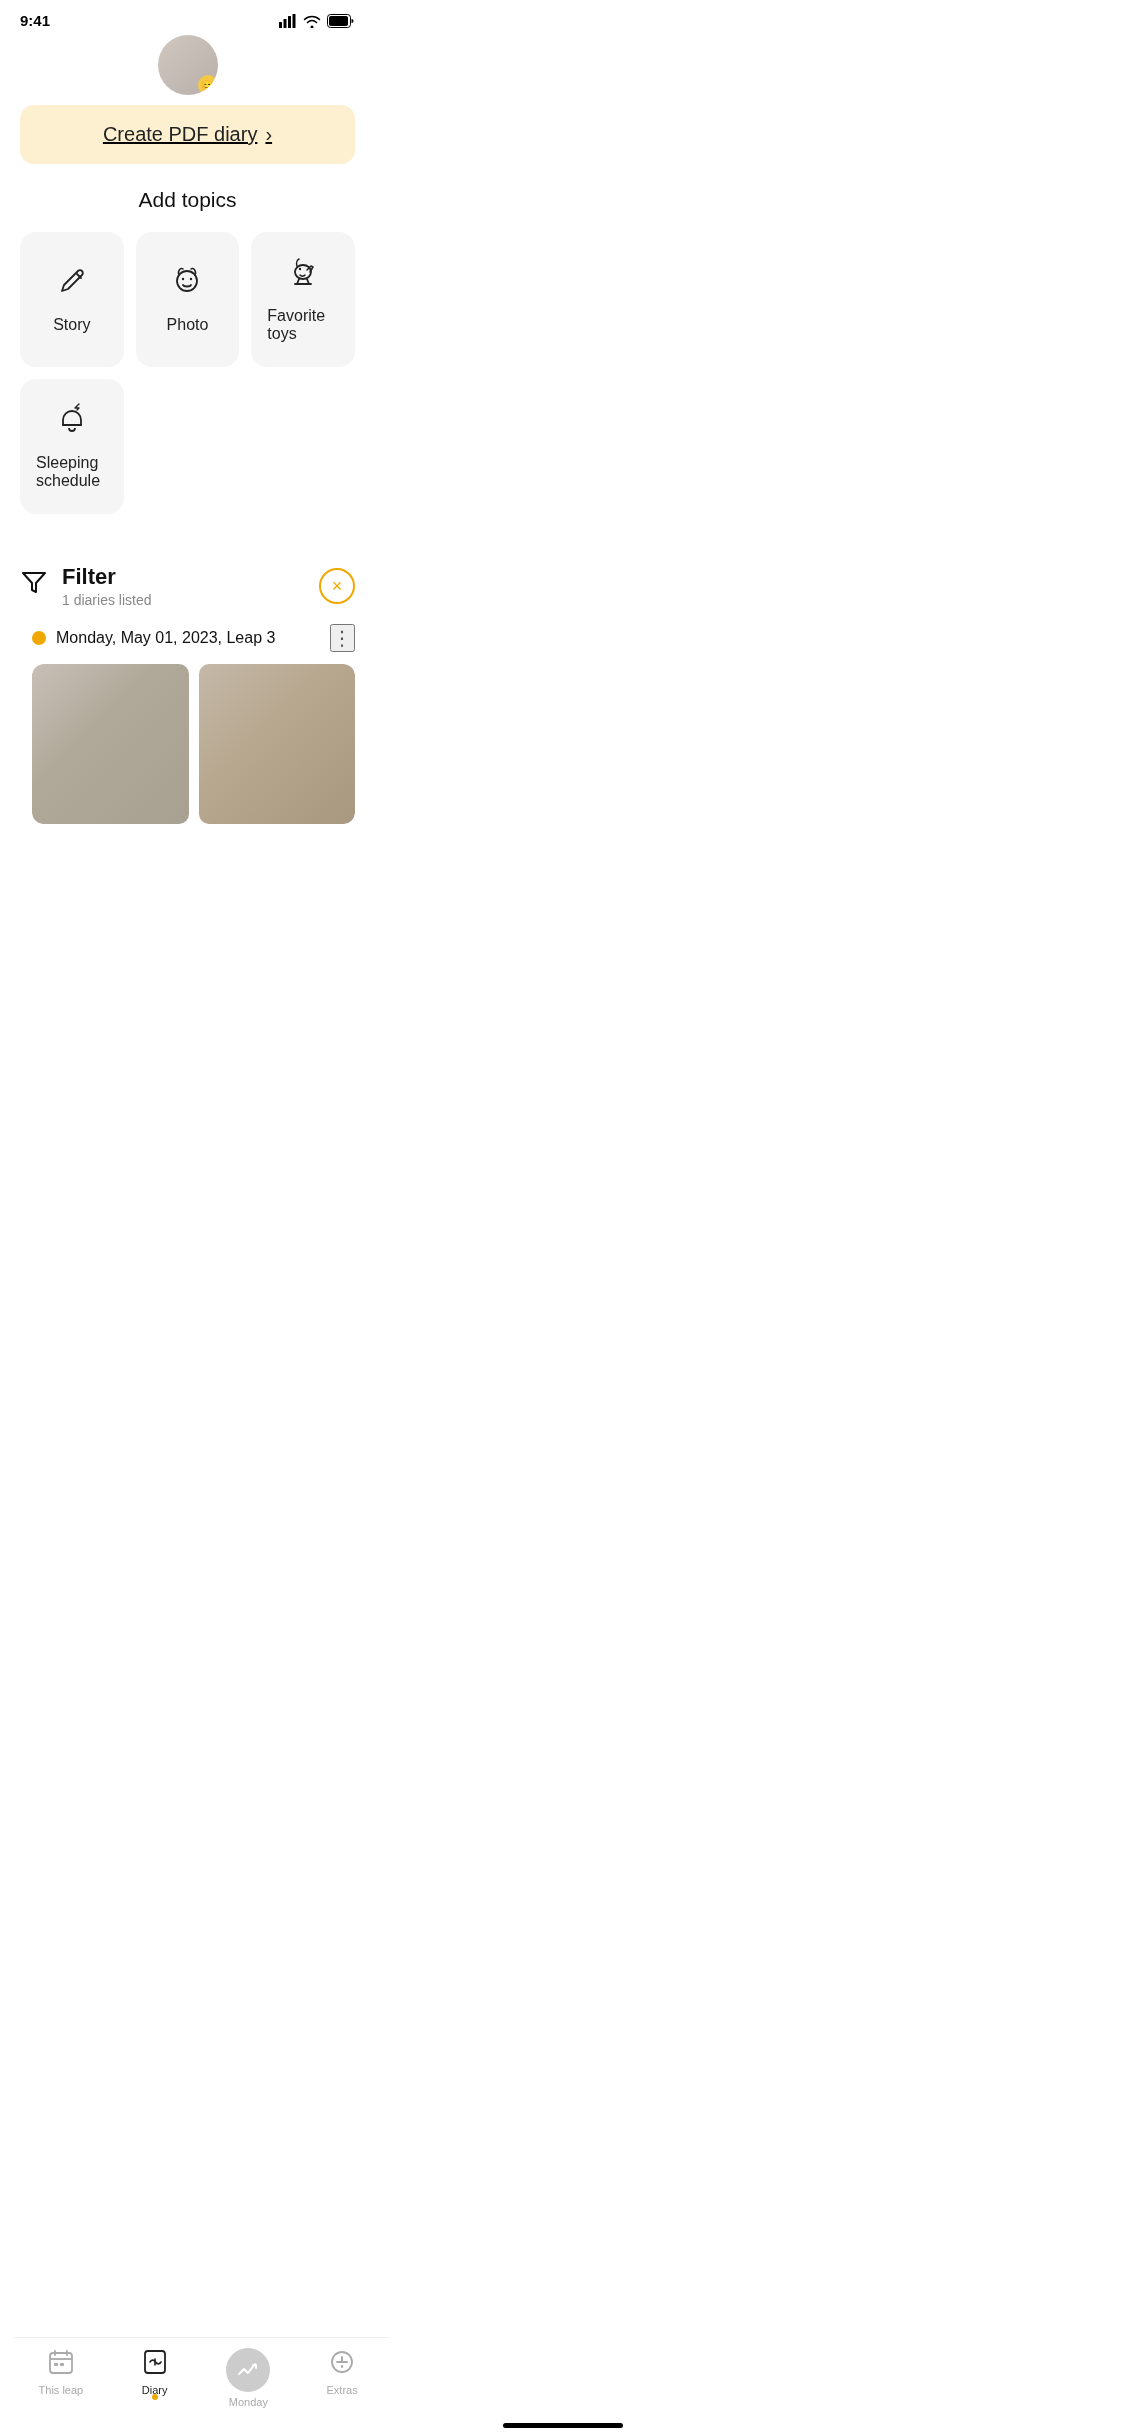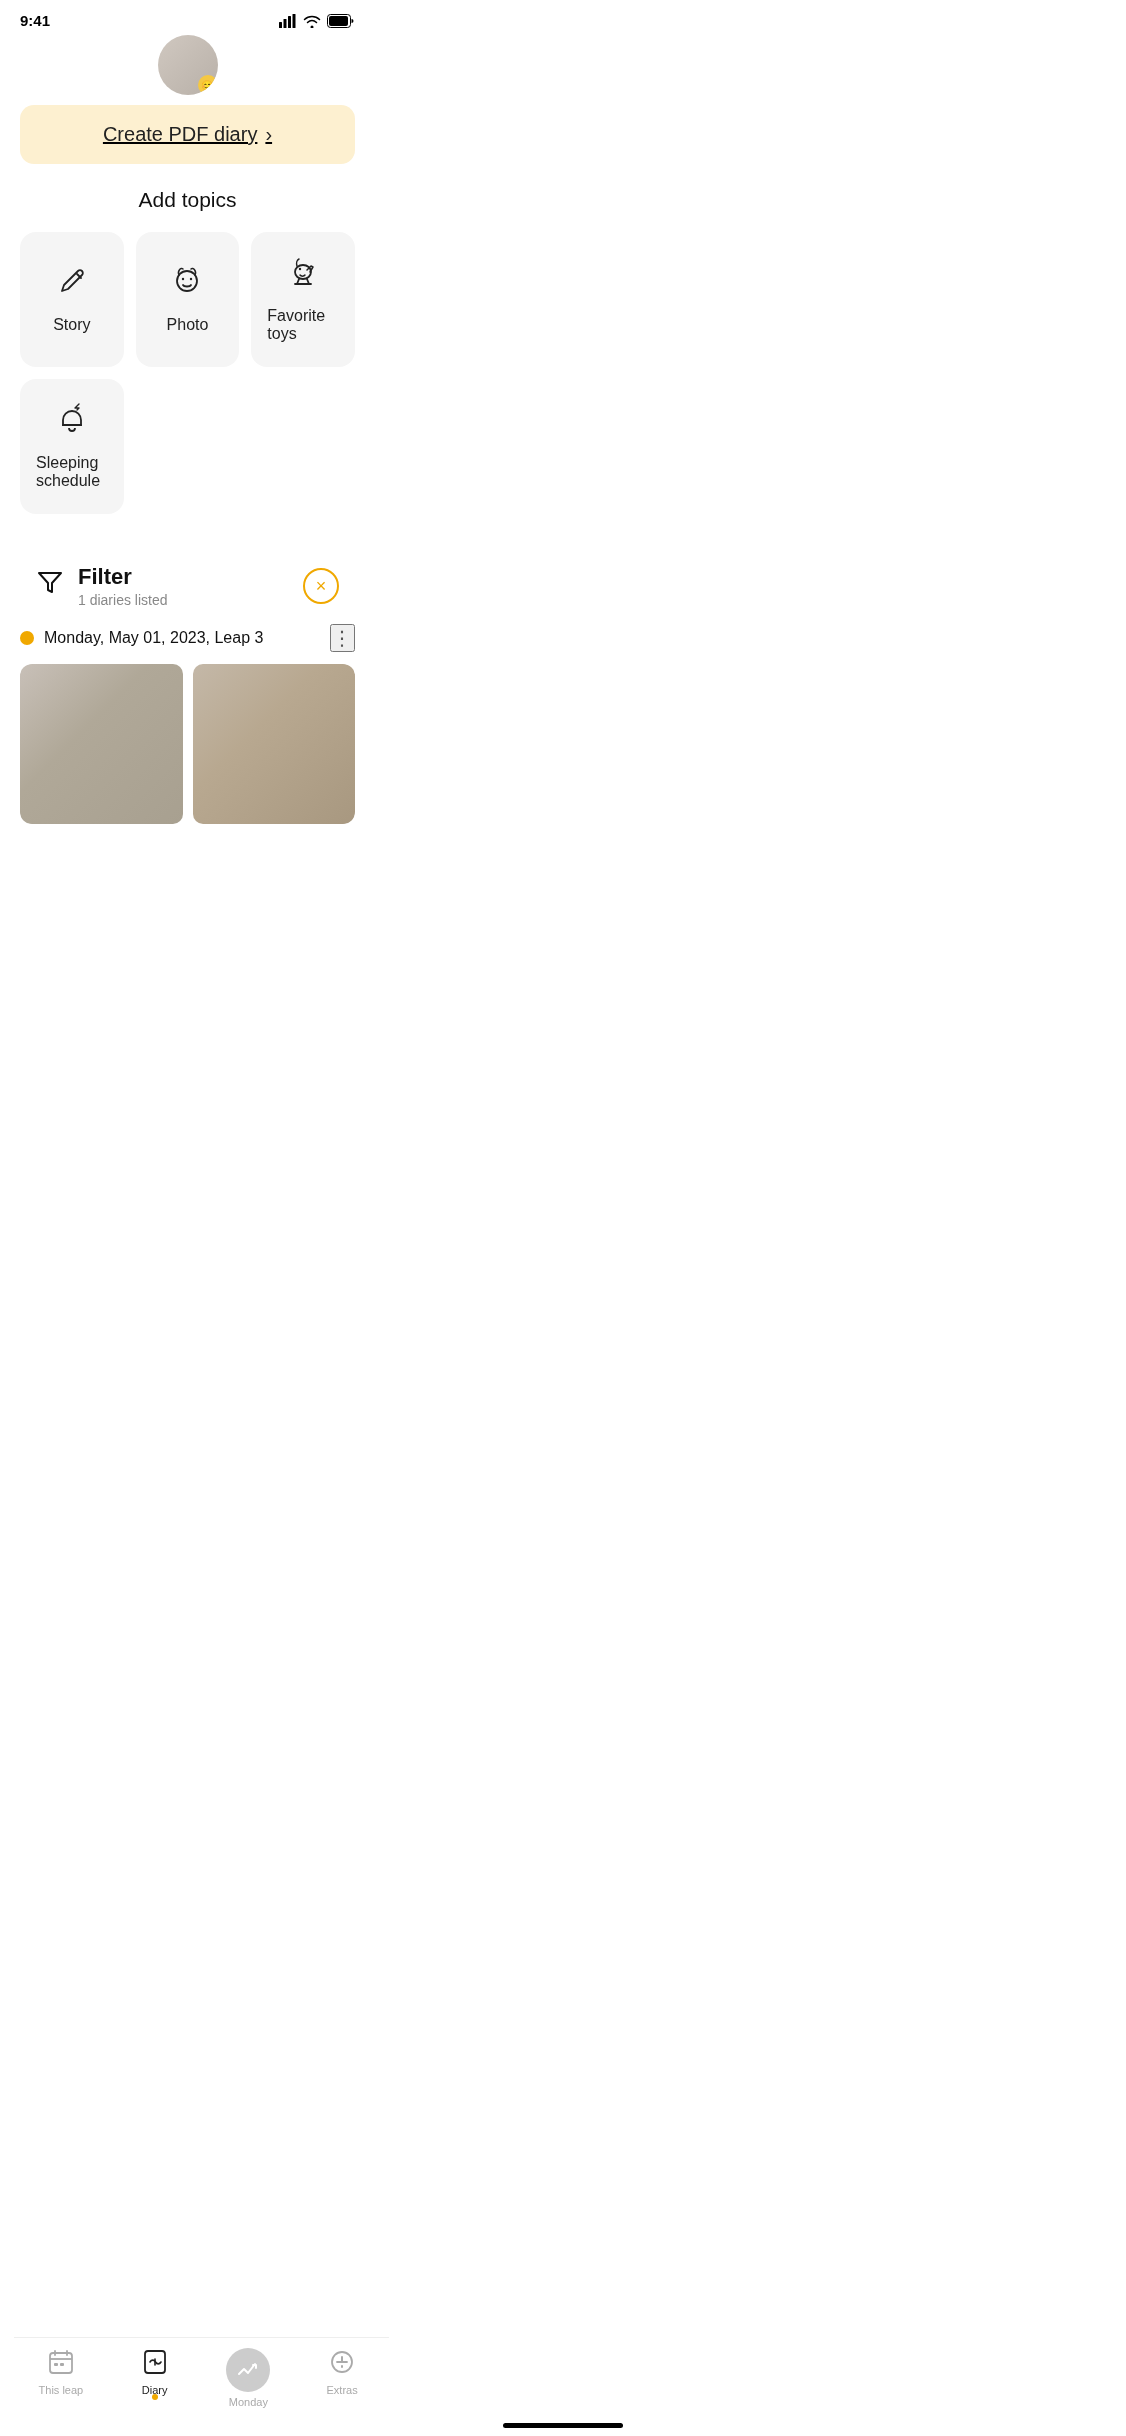--- a/index.html
+++ b/index.html
@@ -117,21 +117,21 @@
       line-height: 1;
     }
     .topic-label {
       font-size: 16px;
       font-weight: 400;
       color: #222;
     }
 
     
     .filter-section {
-      padding: 20px 36px 16px;
+      padding: 20px 20px 16px;
       display: flex;
       align-items: center;
       justify-content: space-between;
     }
     .filter-left {
       display: flex;
       align-items: center;
       gap: 14px;
     }
     .filter-funnel {
@@ -160,20 +160,21 @@
       justify-content: center;
       cursor: pointer;
       color: #f0a800;
       font-size: 18px;
       font-weight: 300;
     }
 
     
     .diary-entry {
       padding: 0 20px 16px;
+      margin-left: 12px;
     }
     .diary-date-row {
       display: flex;
       align-items: center;
       justify-content: space-between;
       margin-bottom: 12px;
     }
     .diary-date-left {
       display: flex;
       align-items: center;

